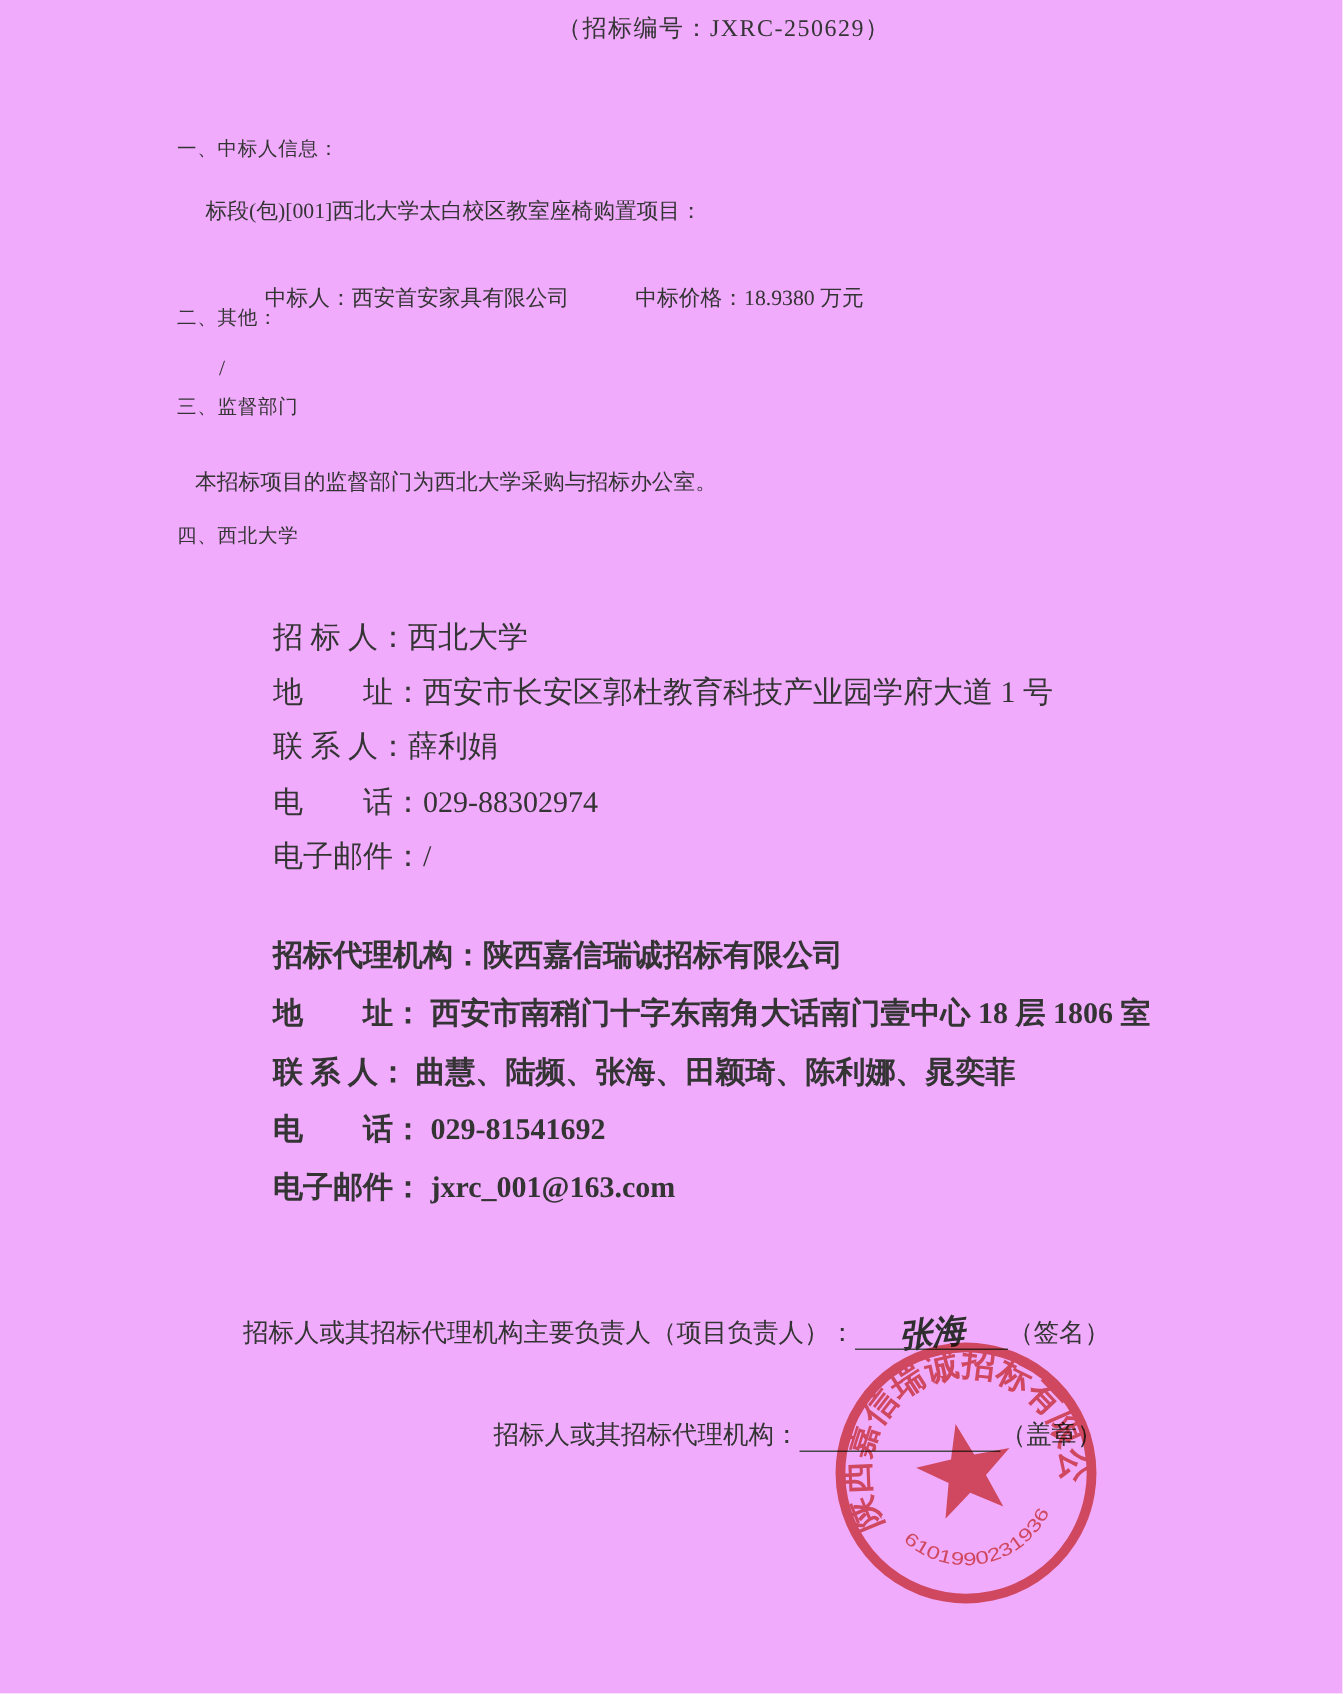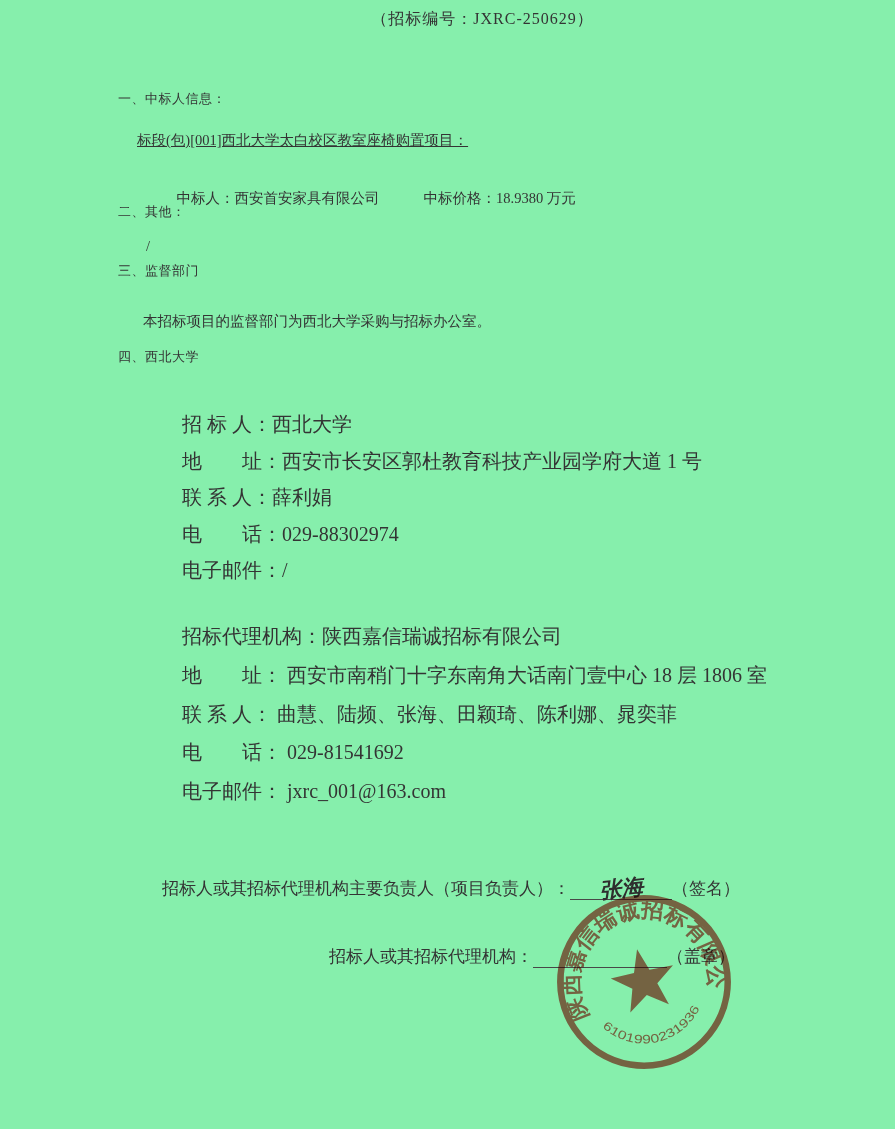--- a/index.html
+++ b/index.html
@@ -1,31 +1,31 @@
 <!DOCTYPE html>
 <html><head>
 <meta charset="utf-8">
 <style>
   html,body{margin:0;padding:0;background:#ffffff;}
   .page{
-    position:relative;width:895px;height:1129px;background:#86efac;overflow:hidden;
+    position:relative;width:895px;height:1129px;background:#f0abfc;overflow:hidden;
     font-family:"Liberation Serif","DejaVu Serif",serif;color:#343434;
   }
   .tender-no{position:absolute;top:9px;left:0;width:100%;text-align:center;text-indent:70px;font-size:16px;letter-spacing:1px;}
   .h{position:absolute;left:118px;font-weight:normal;font-size:13px;letter-spacing:.5px;}
   .h1{top:90px}.h2{top:203px}.h3{top:262px}.h4{top:348px}
   .body-line{position:absolute;font-size:14.5px;white-space:pre;}
-  .lot-line{left:137px;top:131px;text-decoration:underline;}
+  .lot-line{left:137px;top:131px;}
   .winner-line{left:162px;top:172px;}
   .winner-line .price-label{margin-left:44px;}
   .slash-line{left:146px;top:238px;}
-  .s3-line{left:143px;top:312px;text-align:right;}
+  .s3-line{left:130px;top:312px;text-align:right;}
   .contact-block{position:absolute;left:152px;font-size:20px;}
   .tenderer-block{top:388px;}
-  .agency-block{top:600px;}
+  .agency-block{top:600px;font-weight:bold;}
   .contact-row{white-space:pre;}
   .tenderer-block .contact-row{height:36.5px;}
   .agency-block .contact-row{height:38.8px;}
   .contact-row .label{display:inline-block;min-width:74px;white-space:pre;}
   .signoff-line{position:absolute;font-size:17px;white-space:pre;}
   .sign1{left:145px;top:855px;}
   .sign2{left:312px;top:925px;}
   .sig-line{display:inline-block;width:102px;border-bottom:1.5px solid #484848;text-align:center;vertical-align:bottom;height:24px;}
   .sig-hand{display:inline-block;font-size:22px;font-weight:bold;font-style:italic;line-height:1;transform:rotate(-6deg) translateY(3px);color:#2e2e2e;}
   .stamp-line{display:inline-block;width:134px;border-bottom:1.5px solid #484848;height:22px;vertical-align:bottom;}

